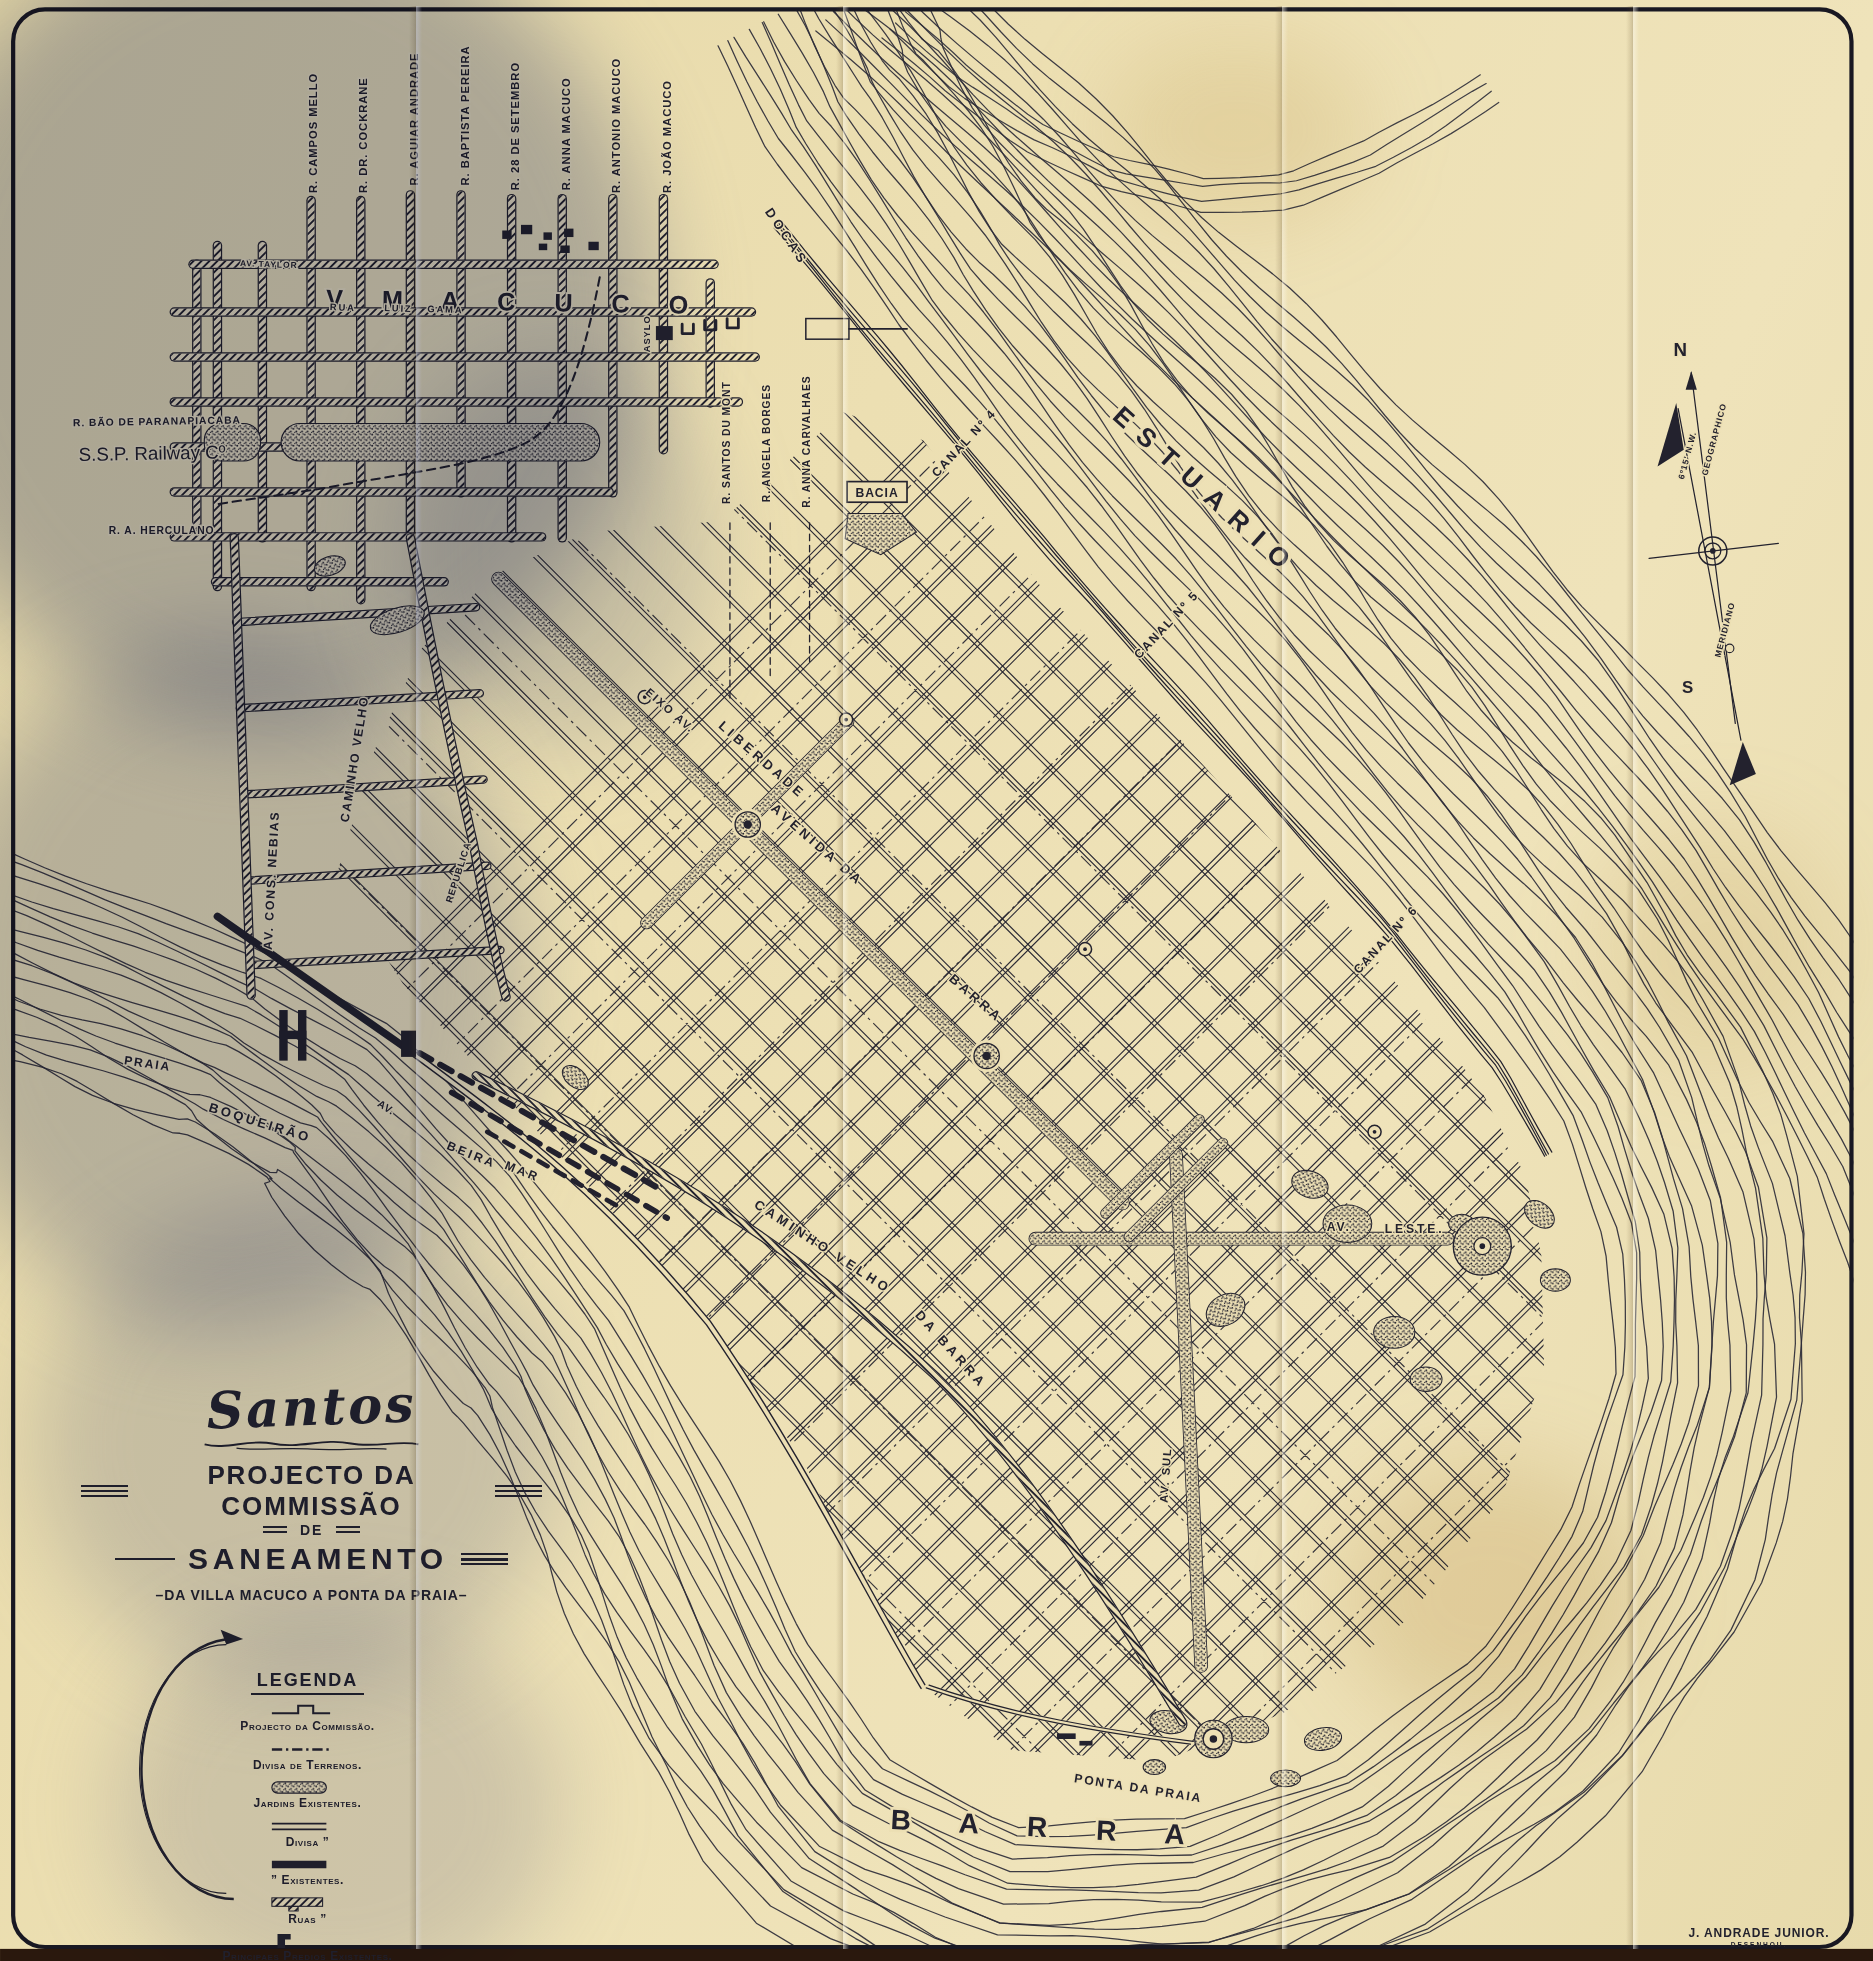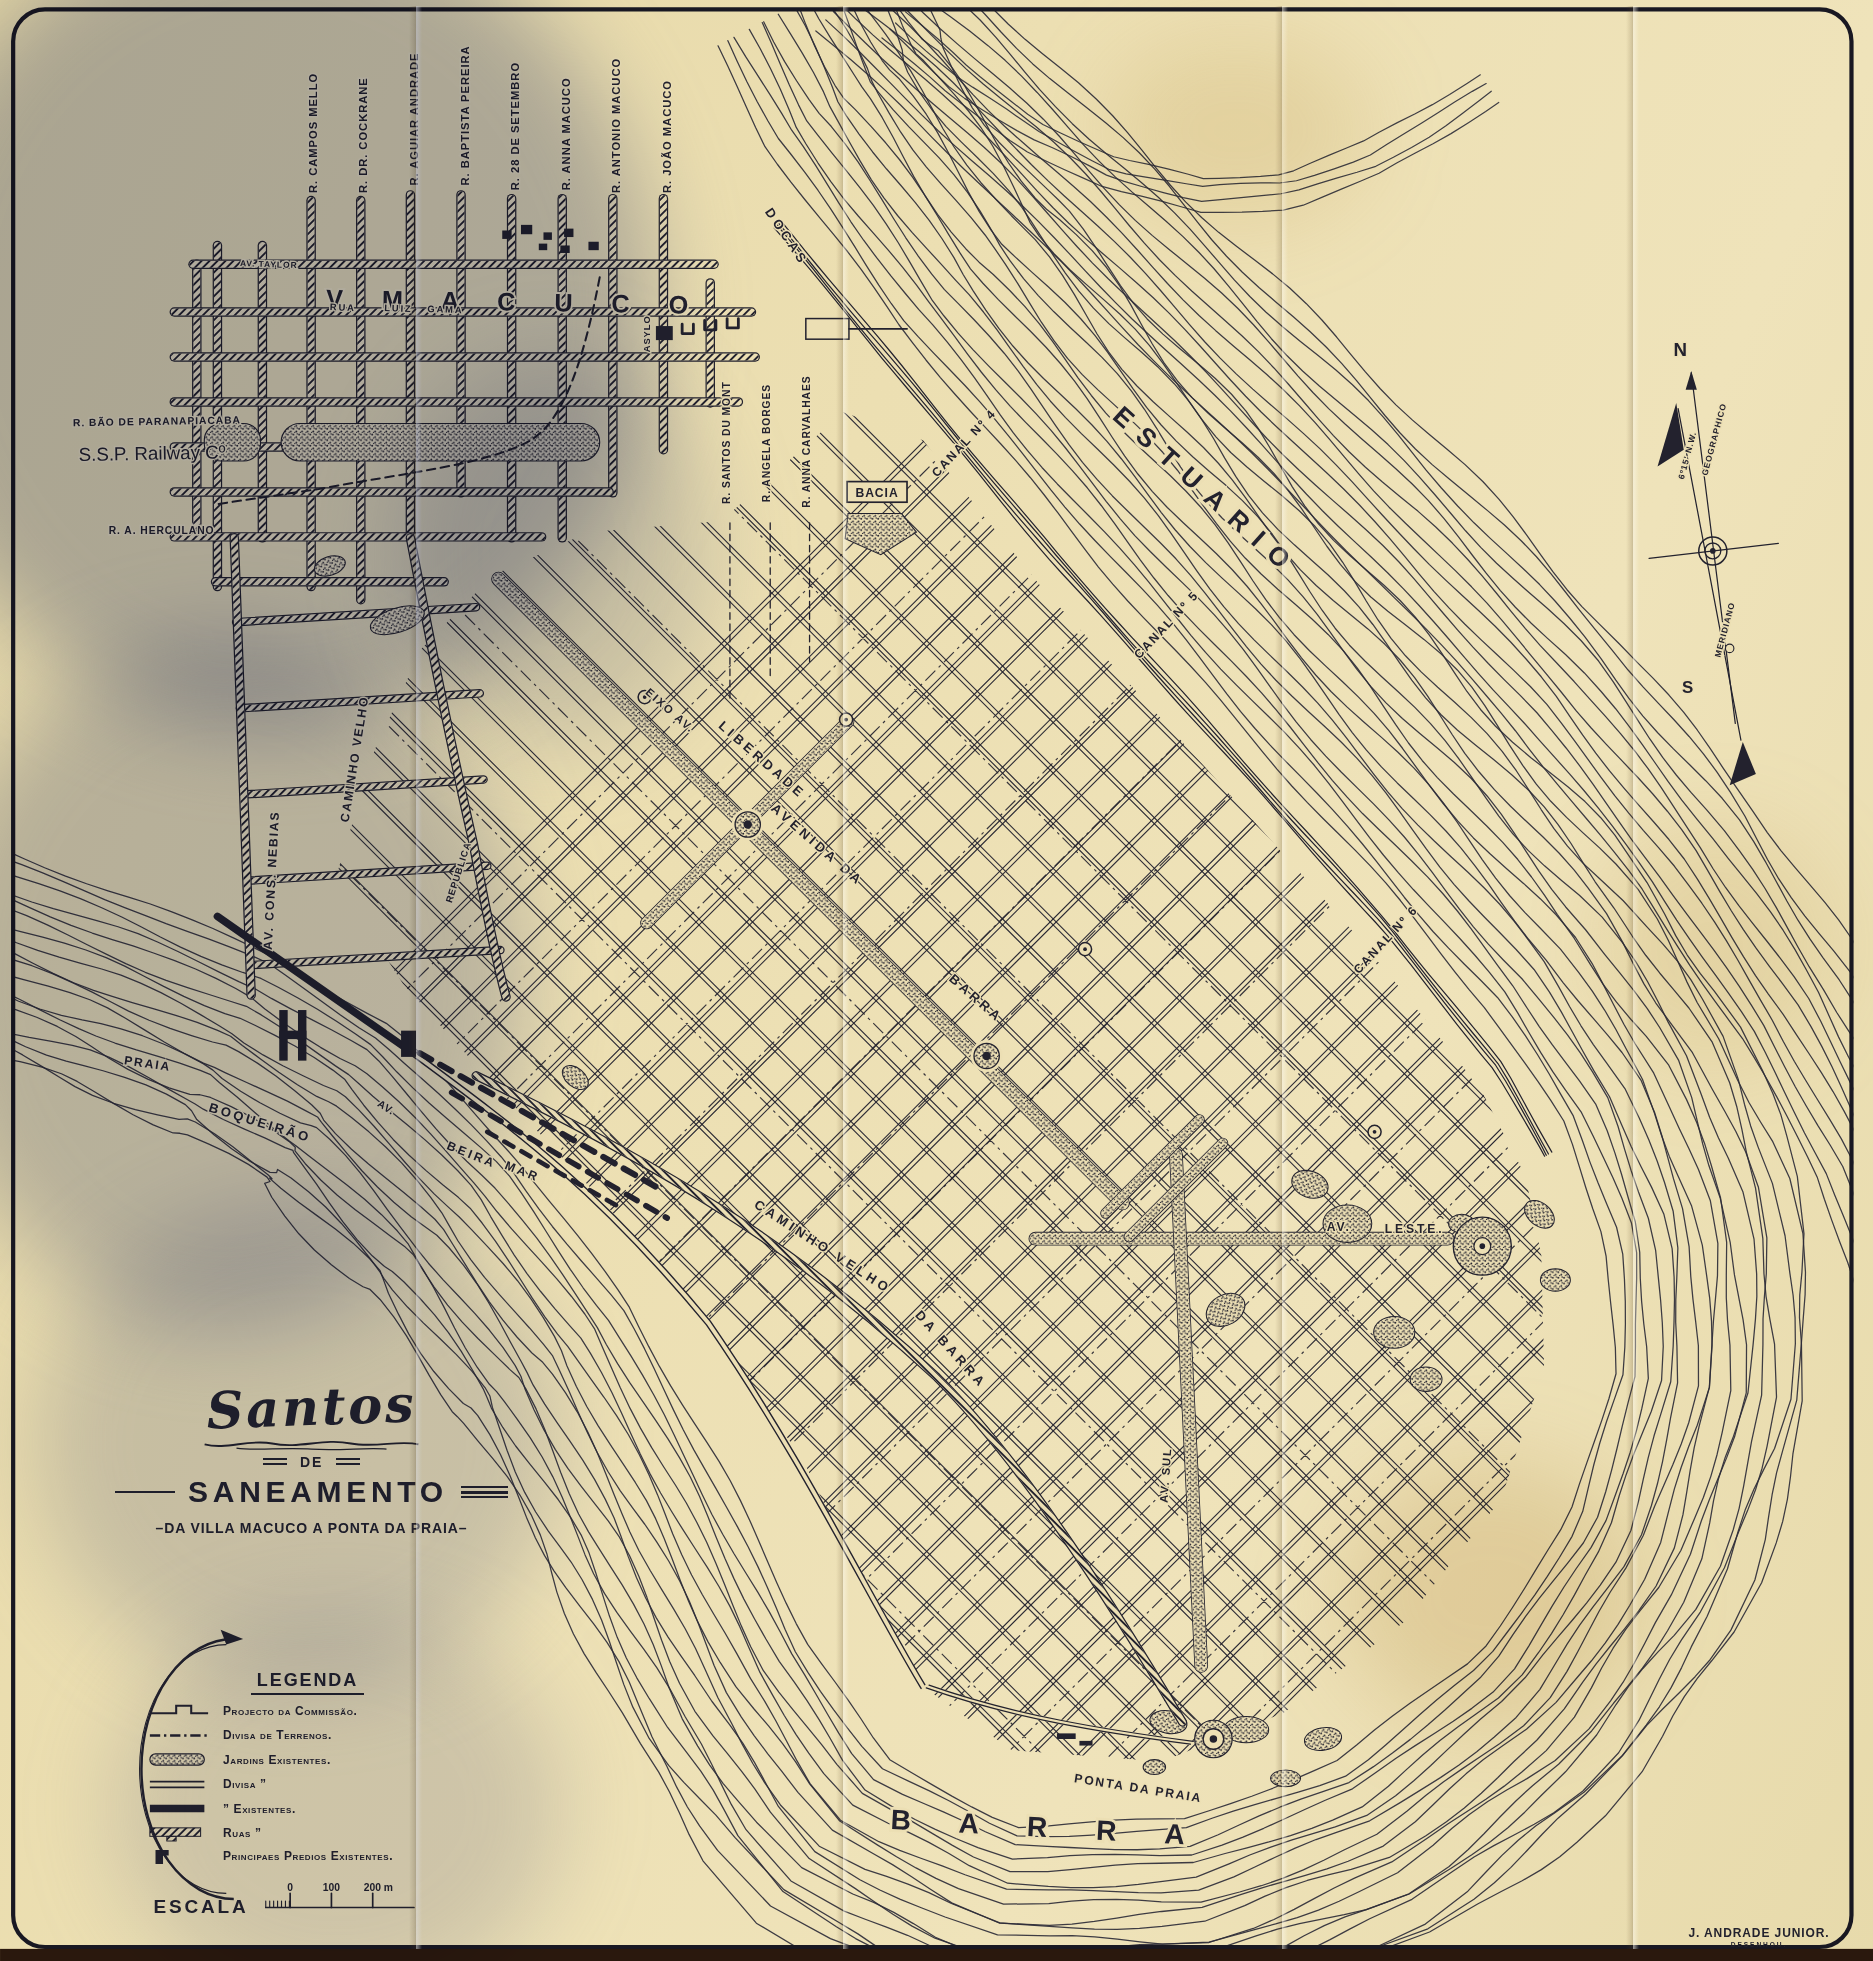--- a/index.html
+++ b/index.html
@@ -17,21 +17,21 @@
   .deco{flex:none;width:47px;height:12px;background:repeating-linear-gradient(to bottom,#23222e 0 2.3px,transparent 2.3px 5.2px);}
   .deco.sm{width:24px;height:7.5px;}
   .deco.ln{width:60px;height:2.3px;background:#23222e;}
   .t1{font-size:26px;font-weight:bold;letter-spacing:1.9px;margin-top:5.6px;}
   .t2{font-size:14px;font-weight:bold;letter-spacing:1.9px;margin-top:0;}
   .t3{font-size:30px;font-weight:bold;letter-spacing:4.7px;margin-top:4.7px;}
   .t4{font-size:14px;font-weight:bold;letter-spacing:0.9px;margin-top:11.2px;}
   .legendblock{position:absolute;left:148px;top:1630px;width:319px;color:#23222e;}
   .lhead-wrap{text-align:center;}
   .lhead{display:inline-block;font-size:18px;font-weight:bold;letter-spacing:1.9px;border-bottom:2.3px solid #23222e;padding:0 5.6px 1.9px;margin-top:40px;}
-  .lrow{display:flex;align-items:center;margin-top:7.5px;}
+  .lrow{display:flex;align-items:center;margin-top:7.5px;flex-direction:column;}
   .lsym{width:62px;height:17px;flex:none;margin-right:13px;}
   .llab{font-size:12px;font-weight:bold;letter-spacing:0.6px;font-variant:small-caps;}
   .escala{display:flex;align-items:flex-end;margin-top:17px;margin-left:5.6px;}
   .escala .elab{font-size:19px;font-weight:bold;letter-spacing:2.8px;}
   .arcdeco{position:absolute;left:-62px;top:-5.6px;pointer-events:none;}
   .credit{position:absolute;left:1670px;top:1926px;width:178px;text-align:center;color:#23222e;}
   .credit .c1{font-size:12px;font-weight:bold;letter-spacing:0.9px;}
   .credit .c2{font-size:6.6px;font-weight:bold;letter-spacing:1.9px;margin-top:0.9px;}
 </style>
 </head>
@@ -380,20 +380,25 @@
     <rect x="14" y="10" width="1962" height="2068" rx="34" fill="none" stroke="#191822" stroke-width="4.5"></rect>
     <rect x="0" y="2080" width="2000" height="14" fill="#2a180d"></rect>
   </svg>
 
   <div class="titleblock">
     <div class="t-script">Santos</div>
     <svg width="225" height="15" viewBox="0 0 240 16" style="margin-top:-5.6px">
       <path d="M6 9 C30 15 52 3 78 8 C108 14 132 2 162 8 C188 13 214 4 234 9" fill="none" stroke="#23222e" stroke-width="2"></path>
       <path d="M40 13 C60 16 90 12 120 14 C150 16 180 12 200 14" fill="none" stroke="#23222e" stroke-width="1.3"></path>
     </svg>
+    <div class="t-row t1">
+      <span class="deco"></span>
+      <span>PROJECTO DA COMMISSÃO</span>
+      <span class="deco"></span>
+    </div>
     <div class="t-row t2">
       <span class="deco sm"></span>
       <span>DE</span>
       <span class="deco sm"></span>
     </div>
     <div class="t-row t3">
       <span class="deco ln"></span>
       <span>SANEAMENTO</span>
       <span class="deco"></span>
     </div>

